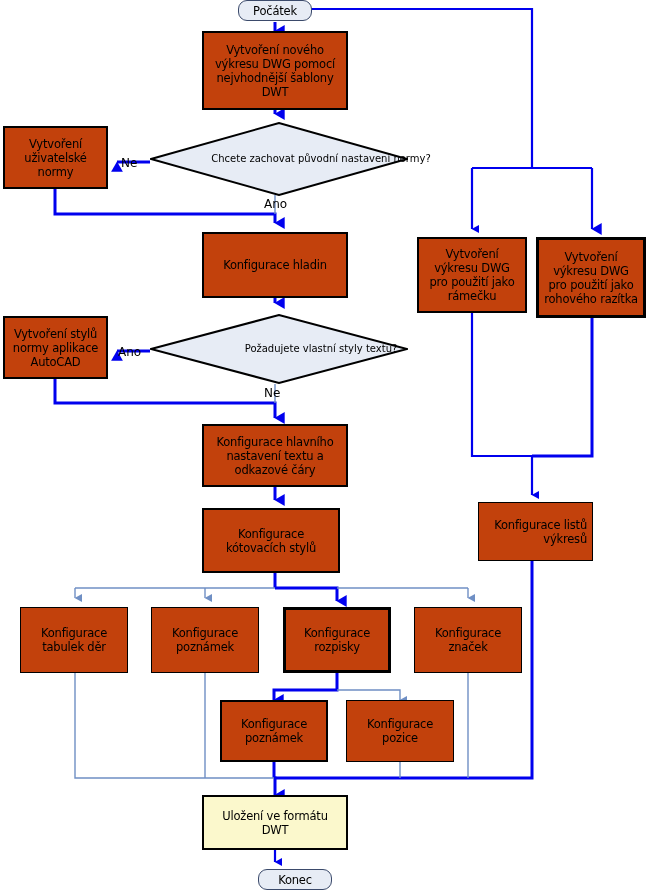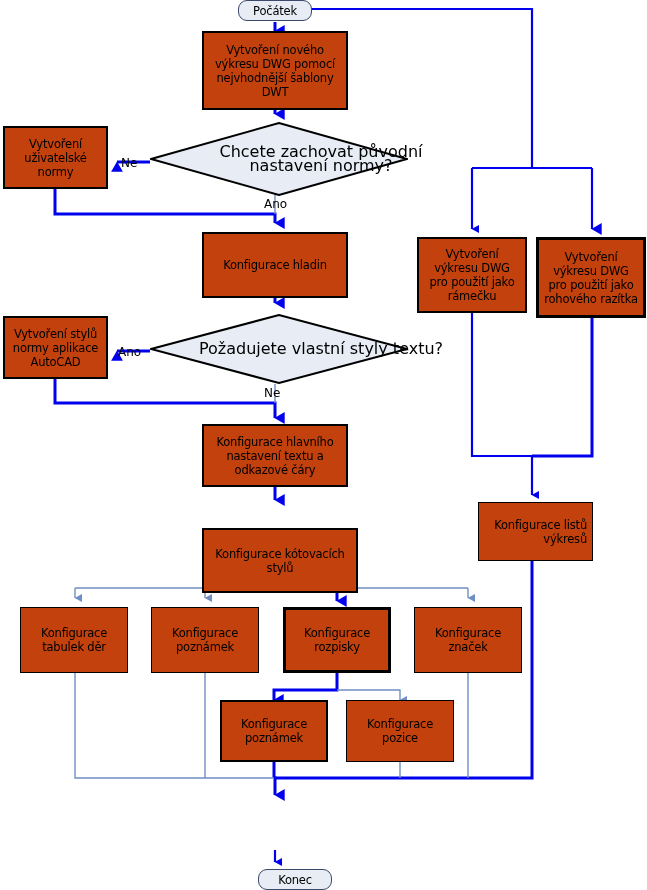--- a/index.html
+++ b/index.html
@@ -65,21 +65,21 @@
   .diamond-label {
     position: absolute;
     left: 0;
     top: 0;
     width: 100%;
     height: 100%;
     display: flex;
     align-items: center;
     justify-content: center;
     text-align: center;
-    font-size: 16px;
+    font-size: 10px;
     line-height: 14px;
     color: #000;
   }
   .edge-label {
     position: absolute;
     font-size: 12px;
     color: #000000;
     background: transparent;
     z-index: 6;
     white-space: nowrap;
@@ -214,21 +214,21 @@
   </div>
 
   <div class="node proc" style="left:3px; top:316px; width:105px; height:63px; padding:3px 5px;">
     <span>Vytvoření stylů normy aplikace AutoCAD</span>
   </div>
 
   <div class="node proc" style="left:202px; top:424px; width:146px; height:63px; padding:9px 6px;">
     <span>Konfigurace hlavního nastavení textu a odkazové čáry</span>
   </div>
 
-  <div class="node proc" style="left:202px; top:528px; width:156px; height:65px; padding:3px 6px;">
+  <div class="node proc" style="left:202px; top:508px; width:138px; height:65px; padding:3px 6px;">
     <span>Konfigurace kótovacích stylů</span>
   </div>
 
   <div class="node proc" style="left:417px; top:237px; width:110px; height:76px; padding:3px 5px;">
     <span>Vytvoření výkresu DWG pro použití jako rámečku</span>
   </div>
 
   <div class="node proc hl" style="left:536px; top:237px; width:110px; height:81px; padding:3px 5px;">
     <span>Vytvoření výkresu DWG pro použití jako rohového razítka</span>
   </div>
@@ -254,20 +254,23 @@
   </div>
 
   <div class="node proc" style="left:220px; top:700px; width:108px; height:62px; padding:3px 5px;">
     <span>Konfigurace poznámek</span>
   </div>
 
   <div class="node proc" style="left:346px; top:700px; width:108px; height:62px; padding:3px 5px; border-width:1.6px;">
     <span>Konfigurace pozice</span>
   </div>
 
+  <div class="node proc save" style="left:202px; top:795px; width:146px; height:55px; padding:3px 6px;">
+    <span>Uložení ve formátu DWT</span>
+  </div>
 
   <div class="edge-label" style="left:121px; top:156px;">Ne</div>
 
   <div class="edge-label" style="left:264px; top:197px;">Ano</div>
 
   <div class="edge-label" style="left:118px; top:345px;">Ano</div>
 
   <div class="edge-label" style="left:264px; top:386px;">Ne</div>
 
 </div>

